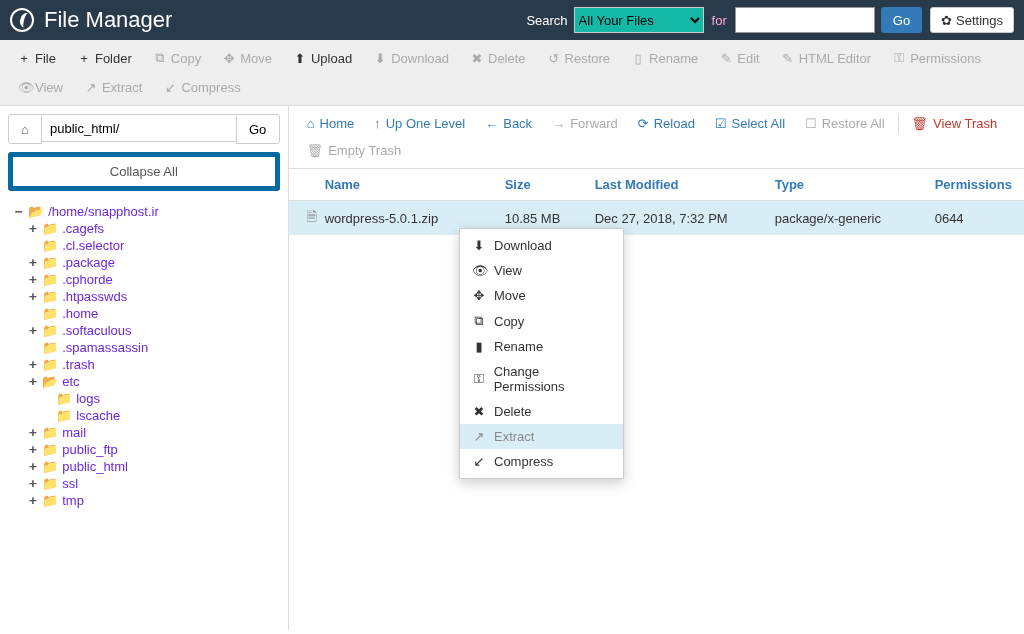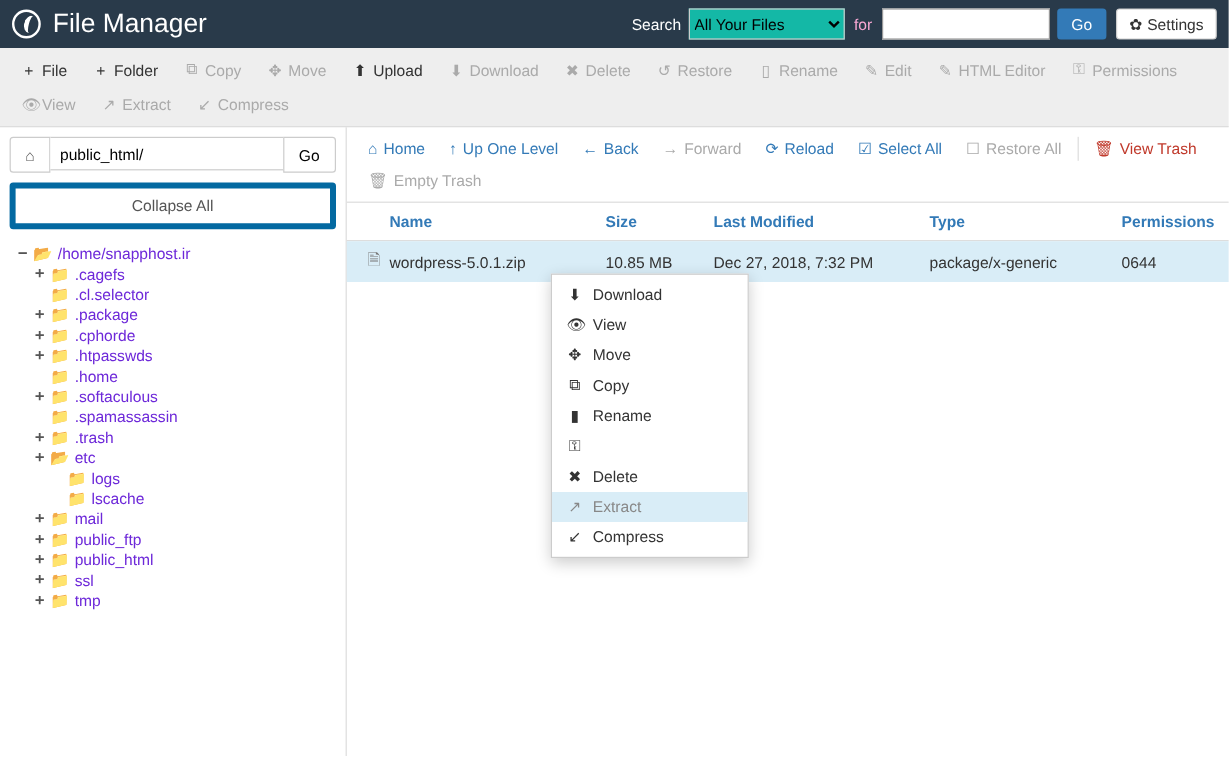--- a/index.html
+++ b/index.html
@@ -344,20 +344,21 @@
   <div class="item">
       <span class="ico">⧉</span>
       <span>Copy</span>
     </div>
   <div class="item">
       <span class="ico">▮</span>
       <span>Rename</span>
     </div>
   <div class="item">
       <span class="ico">⚿</span>
+      <span>Change Permissions</span>
     </div>
   <div class="item">
       <span class="ico">✖</span>
       <span>Delete</span>
     </div>
   <div class="item hl">
       <span class="ico">↗</span>
       <span>Extract</span>
     </div>
   <div class="item">

